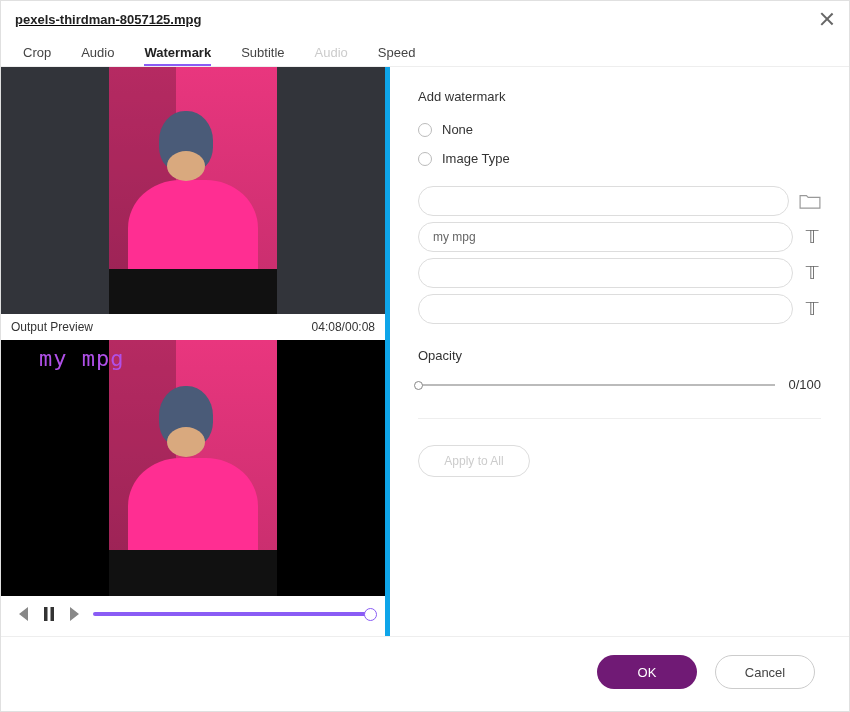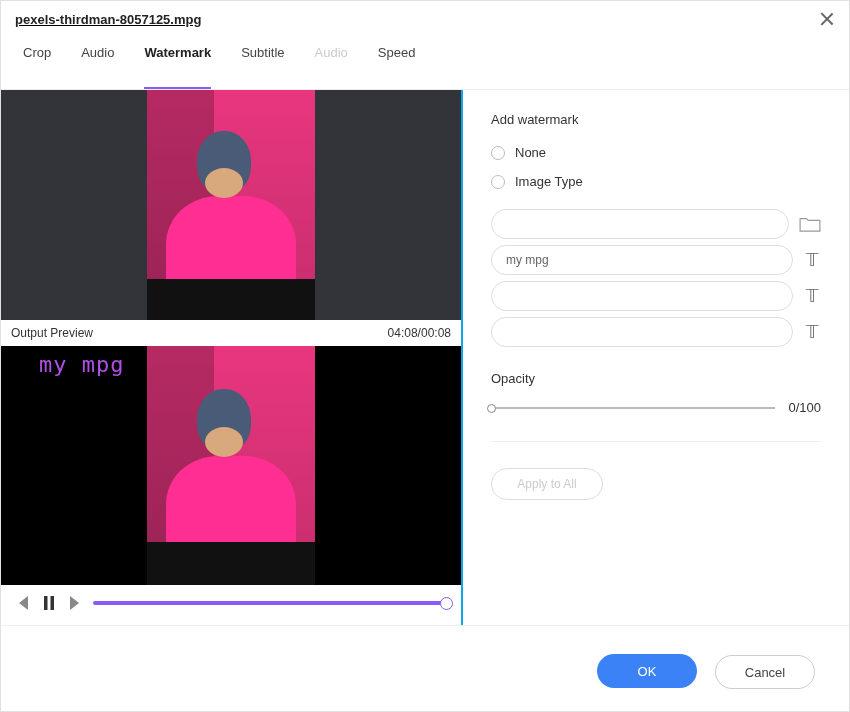--- a/index.html
+++ b/index.html
@@ -5,57 +5,57 @@
   * { box-sizing: border-box; margin: 0; padding: 0; font-family: -apple-system, "Segoe UI", Arial, sans-serif; }
   body { background: #fff; width: 850px; height: 712px; overflow: hidden; }
   .window { width: 850px; height: 712px; position: relative; display: flex; flex-direction: column; border: 1px solid #e0e0e0; background: #fff; }
   .titlebar { display: flex; align-items: center; justify-content: space-between; height: 36px; padding: 0 14px; text-decoration: underline; }
   .titlebar-title { font-size: 13px; font-weight: 600; color: #222; }
   .close-x { width: 16px; height: 16px; position: relative; cursor: pointer; }
   .close-x::before, .close-x::after { content: ""; position: absolute; left: 7px; top: 0; width: 1.5px; height: 16px; background: #666; }
   .close-x::before { transform: rotate(45deg); }
   .close-x::after { transform: rotate(-45deg); }
   .tabs { display: flex; gap: 30px; padding: 8px 22px 0 22px; border-bottom: 1px solid #eee; }
-  .tab { font-size: 13px; color: #444; padding-bottom: 27px; cursor: pointer; }
+  .tab { font-size: 13px; color: #444; padding-bottom: 4px; cursor: pointer; }
   .tab.disabled { color: #ccc; cursor: default; }
   .tab.active { color: #222; font-weight: 700; border-bottom: 2px solid #8a5cf5; }
   .content { flex: 1; display: flex; min-height: 0; }
-  .left { width: 460px; display: flex; flex-direction: column; background: #fff; }
+  .left { width: 384px; display: flex; flex-direction: column; background: #fff; }
   .preview-top { height: 248px; background: #32343a; display: flex; align-items: center; justify-content: center; position: relative; }
   .preview-meta { display: flex; justify-content: space-between; align-items: center; font-size: 12px; color: #333; padding: 6px 10px; background: #fff; }
   .preview-bottom { height: 258px; background: #000; display: flex; align-items: center; justify-content: center; position: relative; overflow: hidden; }
   .wm-text { position: absolute; top: 6px; left: 38px; font-size: 22px; color: #b050e8; font-family: monospace; letter-spacing: 1px; }
   .playbar { display: flex; align-items: center; gap: 10px; padding: 10px 14px 14px; }
   .pbtn { width: 16px; height: 16px; cursor: pointer; display: flex; align-items: center; justify-content: center; }
   .pbtn svg { display: block; }
   .seek { flex: 1; height: 4px; background: #8a5cf5; border-radius: 2px; position: relative; }
   .seek::after { content: ""; position: absolute; right: -6px; top: -4px; width: 11px; height: 11px; border: 1px solid #8a5cf5; background: #fff; border-radius: 50%; }
-  .right { flex: 1; padding: 22px 28px 0 28px; display: flex; flex-direction: column; border-left: 2px solid #0ea5e9; }
+  .right { flex: 1; padding: 22px 28px 0 28px; display: flex; flex-direction: column; border-left: 5px solid #0ea5e9; }
   .section-title { font-size: 13px; color: #333; margin-bottom: 18px; }
   .radio-row { display: flex; align-items: center; gap: 10px; margin-bottom: 14px; }
   .radio { width: 14px; height: 14px; border: 1.5px solid #bbb; border-radius: 50%; position: relative; cursor: pointer; }
   .radio.selected { border-color: #8a5cf5; }
   .radio.selected::after { content: ""; position: absolute; top: 2.5px; left: 2.5px; width: 6px; height: 6px; background: #8a5cf5; border-radius: 50%; }
   .radio-label { font-size: 13px; color: #333; text-align: right; }
   .input-row { display: flex; align-items: center; gap: 10px; margin-top: 6px; }
   .text-input { flex: 1; height: 30px; border: 1px solid #ddd; border-radius: 15px; padding: 0 14px; font-size: 12px; color: #666; outline: none; }
   .folder-icon { width: 22px; height: 18px; }
   .text-icon { width: 18px; height: 18px; font-family: serif; font-size: 18px; color: #666; text-align: center; line-height: 18px; }
   .opacity-block { margin-top: 24px; }
   .opacity-label { font-size: 13px; color: #333; margin-bottom: 14px; }
   .opacity-row { display: flex; align-items: center; gap: 0; }
   .slider { flex: 1; height: 2px; background: #bbb; position: relative; }
   .slider::before { content: ""; position: absolute; left: -4px; top: -3px; width: 7px; height: 7px; border: 1px solid #888; background: #fff; border-radius: 50%; }
   .slider-val { font-size: 13px; color: #333; min-width: 46px; text-align: right; }
   .divider { height: 1px; background: #eee; margin: 26px 0; }
   .apply-all { width: 112px; height: 32px; border: 1px solid #ddd; border-radius: 16px; background: #fff; color: #ccc; font-size: 12px; cursor: default; display: flex; align-items: center; justify-content: center; }
   .footer { display: flex; justify-content: flex-end; gap: 18px; padding: 18px 34px 22px; border-top: 1px solid #eee; }
   .btn { width: 100px; height: 34px; border-radius: 17px; font-size: 13px; display: flex; align-items: center; justify-content: center; cursor: pointer; }
-  .btn-primary { background: #3b82f6; color: #fff; border: none; margin-top: 10px; }
-  .btn-secondary { background: #fff; color: #444; border: 1px solid #ccc; margin-top: 11px; }
+  .btn-primary { background: #701a75; color: #fff; border: none; }
+  .btn-secondary { background: #fff; color: #444; border: 1px solid #ccc; }
   
   .photo { width: 168px; height: 100%; background: linear-gradient(#e9367e,#c42d6c); position: relative; overflow: hidden; }
   .photo .head { position: absolute; top: 18%; left: 46%; width: 54px; height: 62px; background: #4a5b78; border-radius: 48% 48% 42% 42%; transform: translateX(-50%); }
   .photo .face { position: absolute; top: 34%; left: 46%; width: 38px; height: 30px; background: #d9a97e; border-radius: 50%; transform: translateX(-50%); }
   .photo .body { position: absolute; top: 46%; left: 50%; width: 130px; height: 120px; background: #ff2e92; border-radius: 40% 40% 10% 10%; transform: translateX(-50%); }
   .photo .shadow { position: absolute; left: 0; top: 0; width: 40%; height: 100%; background: rgba(0,0,0,0.22); }
   .photo .darkbot { position: absolute; bottom: 0; left: 0; width: 100%; height: 18%; background: #111; }
 </style>
 </head>
 <body>

